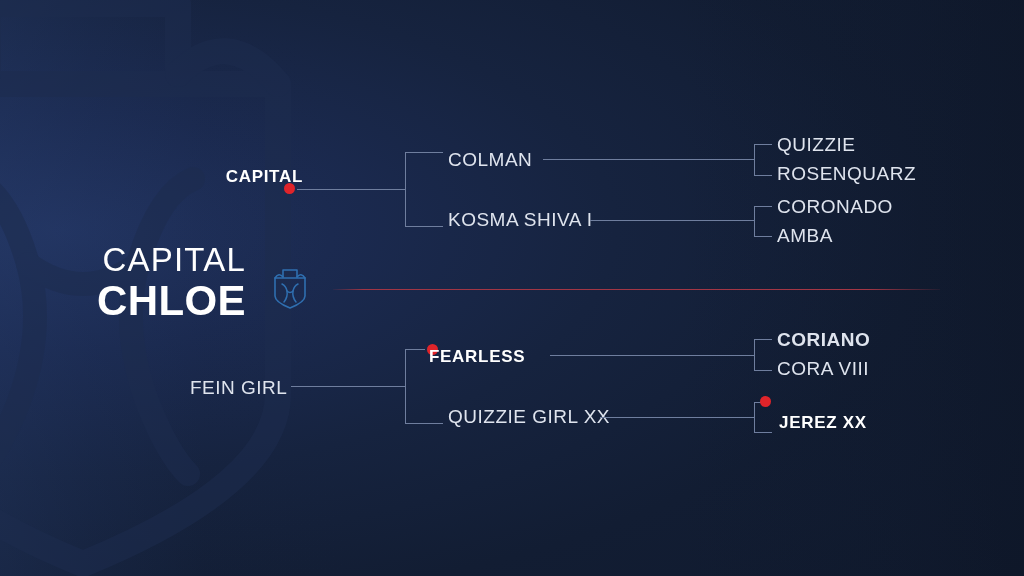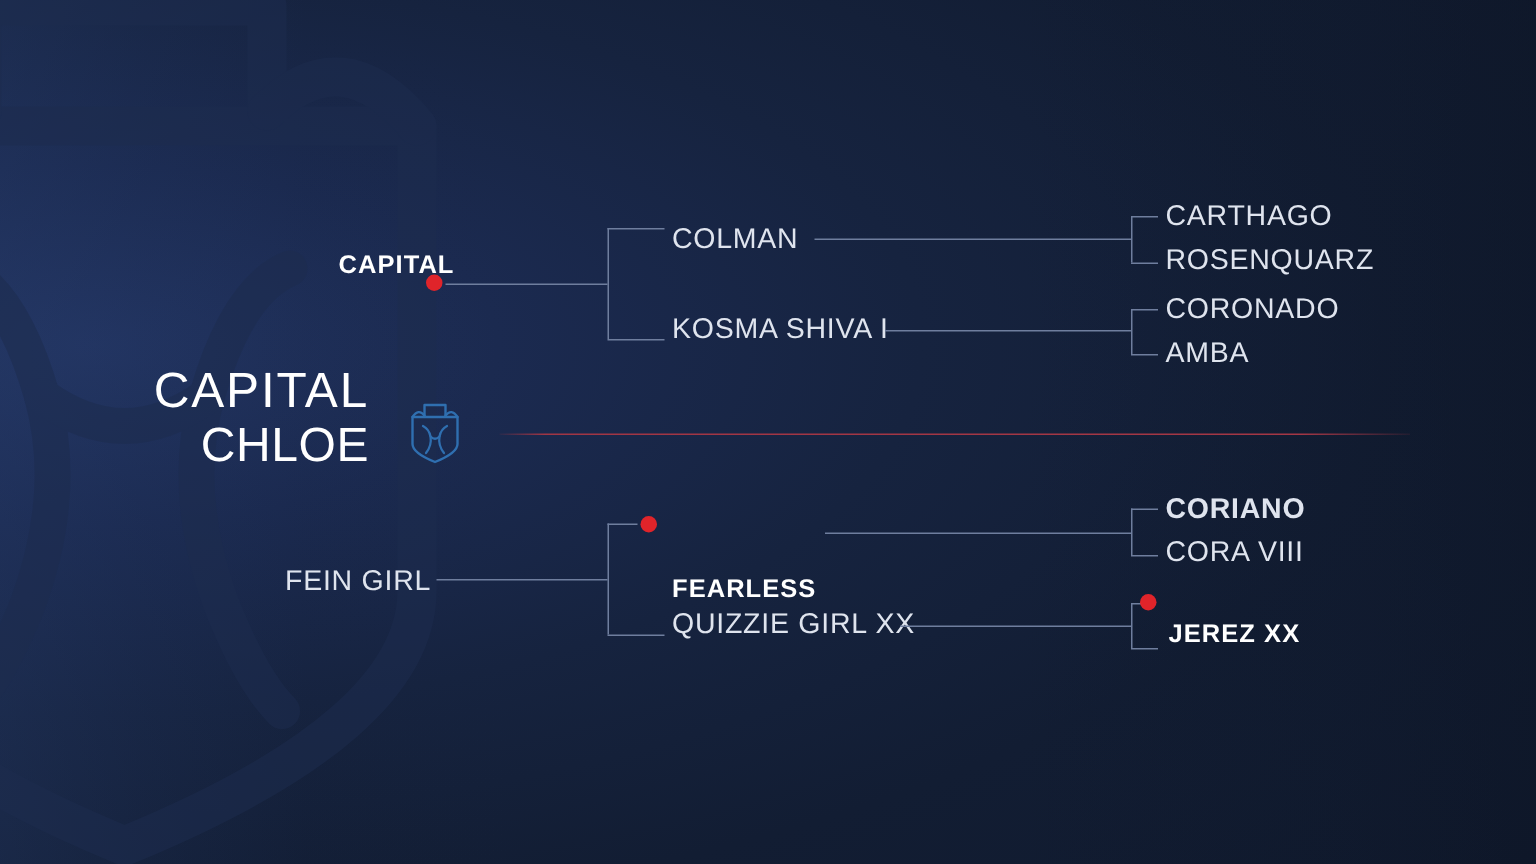--- a/index.html
+++ b/index.html
@@ -62,22 +62,22 @@
   .title-line1 {
     display: block;
     color: #ffffff;
     font-size: 33px;
     font-weight: 300;
     letter-spacing: 1.2px;
   }
   .title-line2 {
     display: block;
     color: #ffffff;
-    font-size: 32px;
-    font-weight: 400;
+    font-size: 42px;
+    font-weight: 700;
     letter-spacing: 0.4px;
     margin-top: 4px;
   }
 
   
   #crest {
     position: absolute;
     left: 270px;
     top: 265px;
     width: 40px;
@@ -203,34 +203,34 @@
   <div class="ln h" style="left:543px; top:159px; width:211px;"></div>
   <div class="ln v" style="left:754px; top:144px; height:31px;"></div>
   <div class="ln h" style="left:754px; top:144px; width:18px;"></div>
   <div class="ln h" style="left:754px; top:175px; width:18px;"></div>
 
   <div class="ln h" style="left:590px; top:220px; width:164px;"></div>
   <div class="ln v" style="left:754px; top:206px; height:30px;"></div>
   <div class="ln h" style="left:754px; top:206px; width:18px;"></div>
   <div class="ln h" style="left:754px; top:236px; width:18px;"></div>
 
-  <div class="node" style="left:777px; top:135px;">CARTHAGO</div>
+  <div class="node" style="left:777px; top:135px;">QUIZZIE</div>
   <div class="node" style="left:777px; top:164px;">ROSENQUARZ</div>
   <div class="node" style="left:777px; top:197px;">CORONADO</div>
   <div class="node" style="left:777px; top:226px;">AMBA</div>
 
   <div class="node" style="left:190px; top:378px;">FEIN GIRL</div>
 
   <div class="ln h" style="left:291px; top:386px; width:114px;"></div>
   <div class="ln v" style="left:405px; top:349px; height:74px;"></div>
   <div class="ln h" style="left:405px; top:349px; width:20px;"></div>
   <div class="ln h" style="left:405px; top:423px; width:38px;"></div>
 
   <div class="dot" style="left:427px; top:344px;"></div>
-  <div class="node bold" style="left:448px; top:348px;margin-top:36px;">FEARLESS</div>
+  <div class="node bold" style="left:429px; top:348px;">FEARLESS</div>
   <div class="node" style="left:448px; top:407px;">QUIZZIE GIRL XX</div>
 
   <div class="ln h" style="left:550px; top:355px; width:204px;"></div>
   <div class="ln v" style="left:754px; top:339px; height:31px;"></div>
   <div class="ln h" style="left:754px; top:339px; width:18px;"></div>
   <div class="ln h" style="left:754px; top:370px; width:18px;"></div>
 
   <div class="ln h" style="left:600px; top:417px; width:154px;"></div>
   <div class="ln v" style="left:754px; top:402px; height:30px;"></div>
   <div class="ln h" style="left:754px; top:402px; width:8px;"></div>

